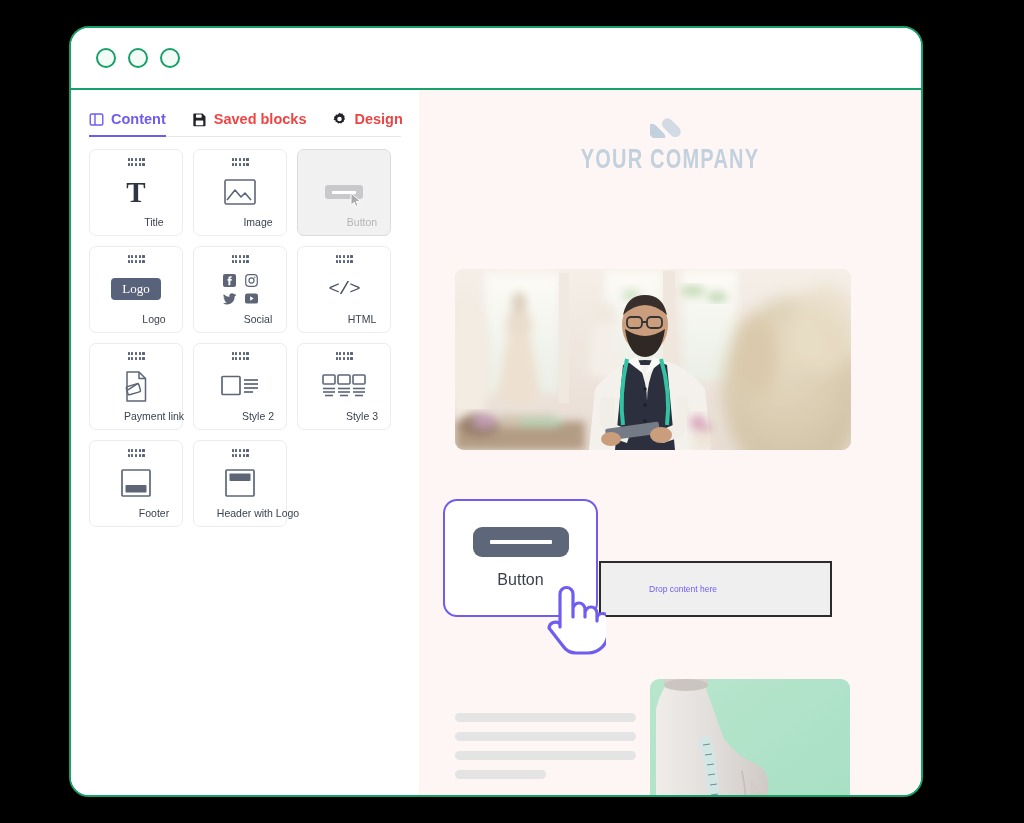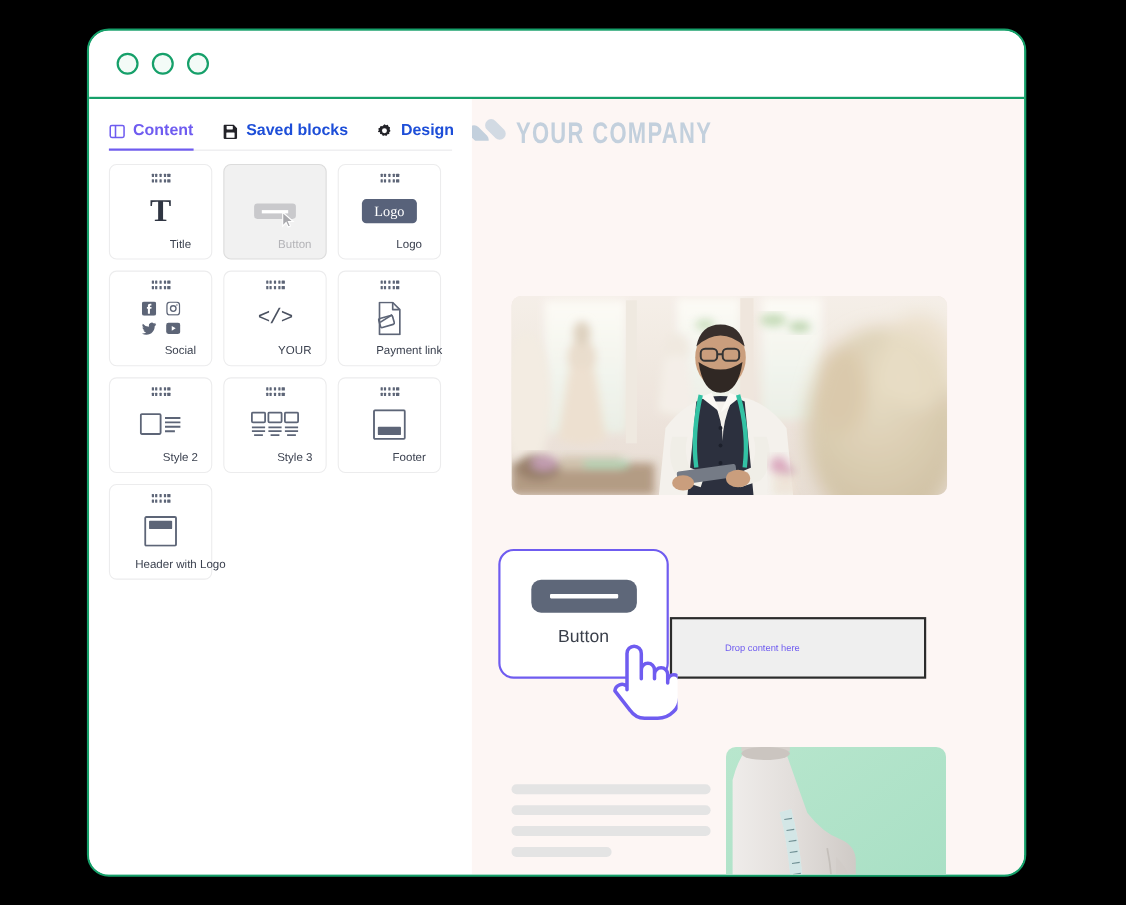--- a/index.html
+++ b/index.html
@@ -6,21 +6,21 @@
   html, body {
     width: 1024px; height: 823px;
     background: #000000;
     font-family: "Liberation Sans", sans-serif;
     overflow: hidden;
   }
 
   
   .app-frame {
     position: absolute;
-    left: 79px; top: 26px;
+    left: 69px; top: 26px;
     width: 854px; height: 771px;
     background: #ffffff;
     border: 2.5px solid #16a06a;
     border-radius: 20px;
     overflow: hidden;
     display: flex;
     flex-direction: column;
     justify-content: space-between;
   }
 
@@ -59,21 +59,21 @@
     gap: 26px;
     padding-top: 17px;
     border-bottom: 1px solid #e8e8ec;
     height: 47px;
   }
   .tab {
     display: flex; align-items: center; gap: 7px;
     padding-bottom: 9px;
     font-size: 14.5px;
     font-weight: bold;
-    color: #1d4ed8;
+    color: #ef4444;
     position: relative;
     cursor: pointer;
     white-space: nowrap;
   }
   .tab.active { color: #6f5cf0; }
   .tab.active::after {
     content: "";
     position: absolute;
     left: 0; right: 0; bottom: -1px;
     height: 2.5px;
@@ -158,22 +158,22 @@
   .btn-shape i { display: block; width: 24px; height: 2.5px; background: #ffffff; }
 
   
   .preview {
     flex: 1 1 auto;
     background: #fdf6f4;
     position: relative;
     overflow: hidden;
   }
   .brand {
-    padding-top: 16px;
-    display: flex; flex-direction: row; align-items: center;
+    padding-top: 26px;
+    display: flex; flex-direction: column; align-items: center;
   }
   .brand-mark { margin-bottom: 6px; }
   .brand-name {
     font-family: "Liberation Sans", sans-serif;
     font-weight: bold;
     font-size: 20px;
     letter-spacing: 1.2px;
     color: #c3d0dd;
     transform: scaleY(1.35);
     transform-origin: center;
@@ -312,20 +312,41 @@
               <i></i>
               <i></i>
             </span>
           <span class="block-icon">
               <span class="t-glyph">T</span>
             </span>
           <span class="block-label">Title</span>
         </div>
 
 
+        <div class="block-card">
+          <span class="grip">
+              <i></i>
+              <i></i>
+              <i></i>
+              <i></i>
+              <i></i>
+              <i></i>
+              <i></i>
+              <i></i>
+              <i></i>
+              <i></i>
+            </span>
+          <span class="block-icon">
+            <svg width="32" height="26" viewBox="0 0 32 26" fill="none" stroke="#5d6577" stroke-width="1.6">
+              <rect x="1" y="1" width="30" height="24" rx="1.5"></rect>
+              <path d="M3 21l8-10 6 7 4-4 6 7" stroke-linejoin="round"></path>
+            </svg>
+          </span>
+          <span class="block-label">Image</span>
+        </div>
 
         <div class="block-card dragging">
           <span class="grip">
               <i></i>
               <i></i>
               <i></i>
               <i></i>
               <i></i>
               <i></i>
               <i></i>
@@ -418,21 +439,21 @@
               <i></i>
               <i></i>
               <i></i>
               <i></i>
               <i></i>
               <i></i>
             </span>
           <span class="block-icon">
               <span class="code-glyph">&lt;/&gt;</span>
             </span>
-          <span class="block-label">YOUR</span>
+          <span class="block-label">HTML</span>
         </div>
 
         <div class="block-card">
           <span class="grip">
               <i></i>
               <i></i>
               <i></i>
               <i></i>
               <i></i>
               <i></i>

